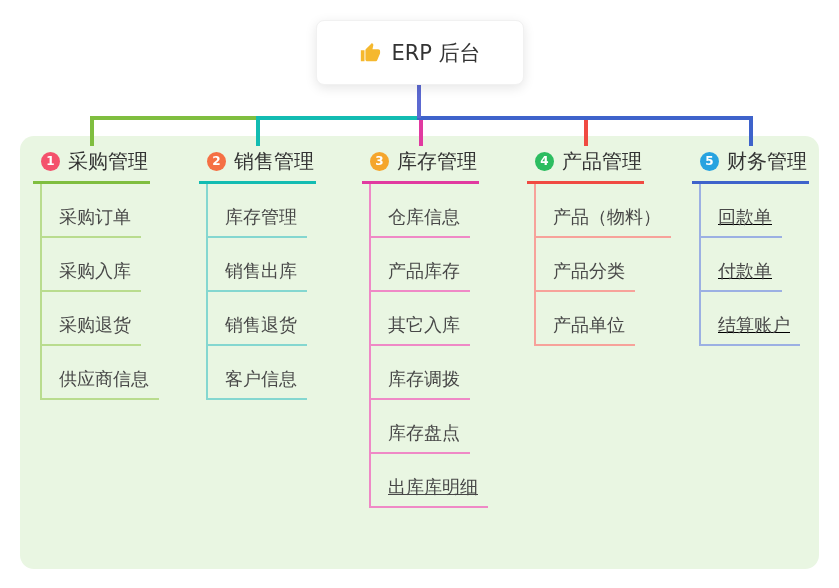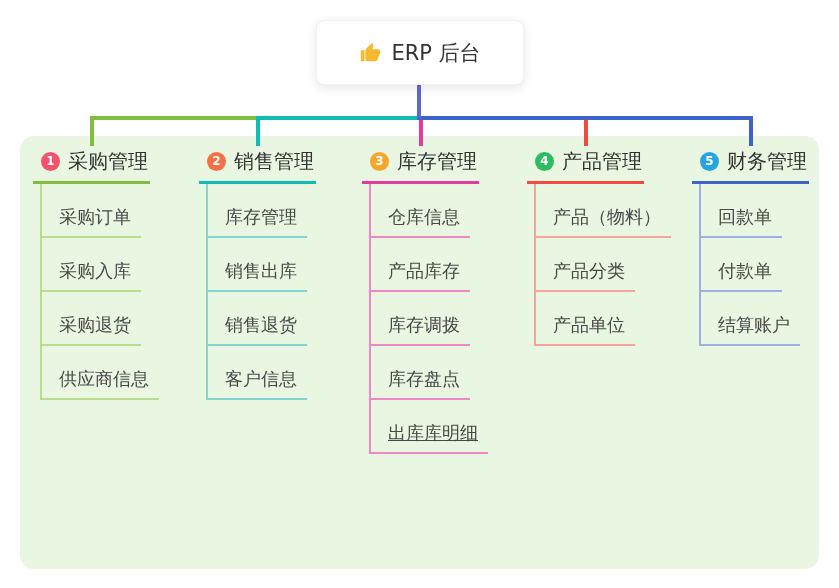--- a/index.html
+++ b/index.html
@@ -112,20 +112,23 @@
           <span class="branch-label" style="color: rgb(51, 51, 51);">库存管理</span>
         </div>
         <div class="children" style="border-left-color: rgb(239, 137, 198);">
           <div class="child-row">
             <span class="child-label" style="border-bottom-color: rgb(239, 137, 198); color: rgb(72, 72, 72);">仓库信息</span>
           </div>
           <div class="child-row">
             <span class="child-label" style="border-bottom-color: rgb(239, 137, 198); color: rgb(72, 72, 72);">产品库存</span>
           </div>
           <div class="child-row">
+            <span class="child-label" style="border-bottom-color: rgb(239, 137, 198); color: rgb(72, 72, 72);">其它入库</span>
+          </div>
+          <div class="child-row">
             <span class="child-label" style="border-bottom-color: rgb(239, 137, 198); color: rgb(72, 72, 72);">库存调拨</span>
           </div>
           <div class="child-row">
             <span class="child-label" style="border-bottom-color: rgb(239, 137, 198); color: rgb(72, 72, 72);">库存盘点</span>
           </div>
           <div class="child-row">
             <span class="child-label" style="border-bottom-color: rgb(239, 137, 198); color: rgb(72, 72, 72); text-decoration: underline;">出库库明细</span>
           </div>
         </div>
       </div>
@@ -144,21 +147,21 @@
           <div class="child-row">
             <span class="child-label" style="border-bottom-color: rgb(247, 162, 154); color: rgb(72, 72, 72);">产品单位</span>
           </div>
         </div>
       </div>
       <div class="branch" style="left: 692px;">
         <div class="branch-header" style="border-bottom-color: rgb(62, 99, 203);">
           <span class="badge" style="background: rgb(39, 163, 224);">5</span>
           <span class="branch-label" style="color: rgb(51, 51, 51);">财务管理</span>
         </div>
-        <div class="children" style="border-left-color: rgb(156, 176, 227);">
+        <div class="children" style="border-left-color: rgb(156, 176, 227); text-decoration: underline;">
           <div class="child-row">
             <span class="child-label" style="border-bottom-color: rgb(156, 176, 227); color: rgb(72, 72, 72);">回款单</span>
           </div>
           <div class="child-row">
             <span class="child-label" style="border-bottom-color: rgb(156, 176, 227); color: rgb(72, 72, 72);">付款单</span>
           </div>
           <div class="child-row">
             <span class="child-label" style="border-bottom-color: rgb(156, 176, 227); color: rgb(72, 72, 72);">结算账户</span>
           </div>
         </div>

